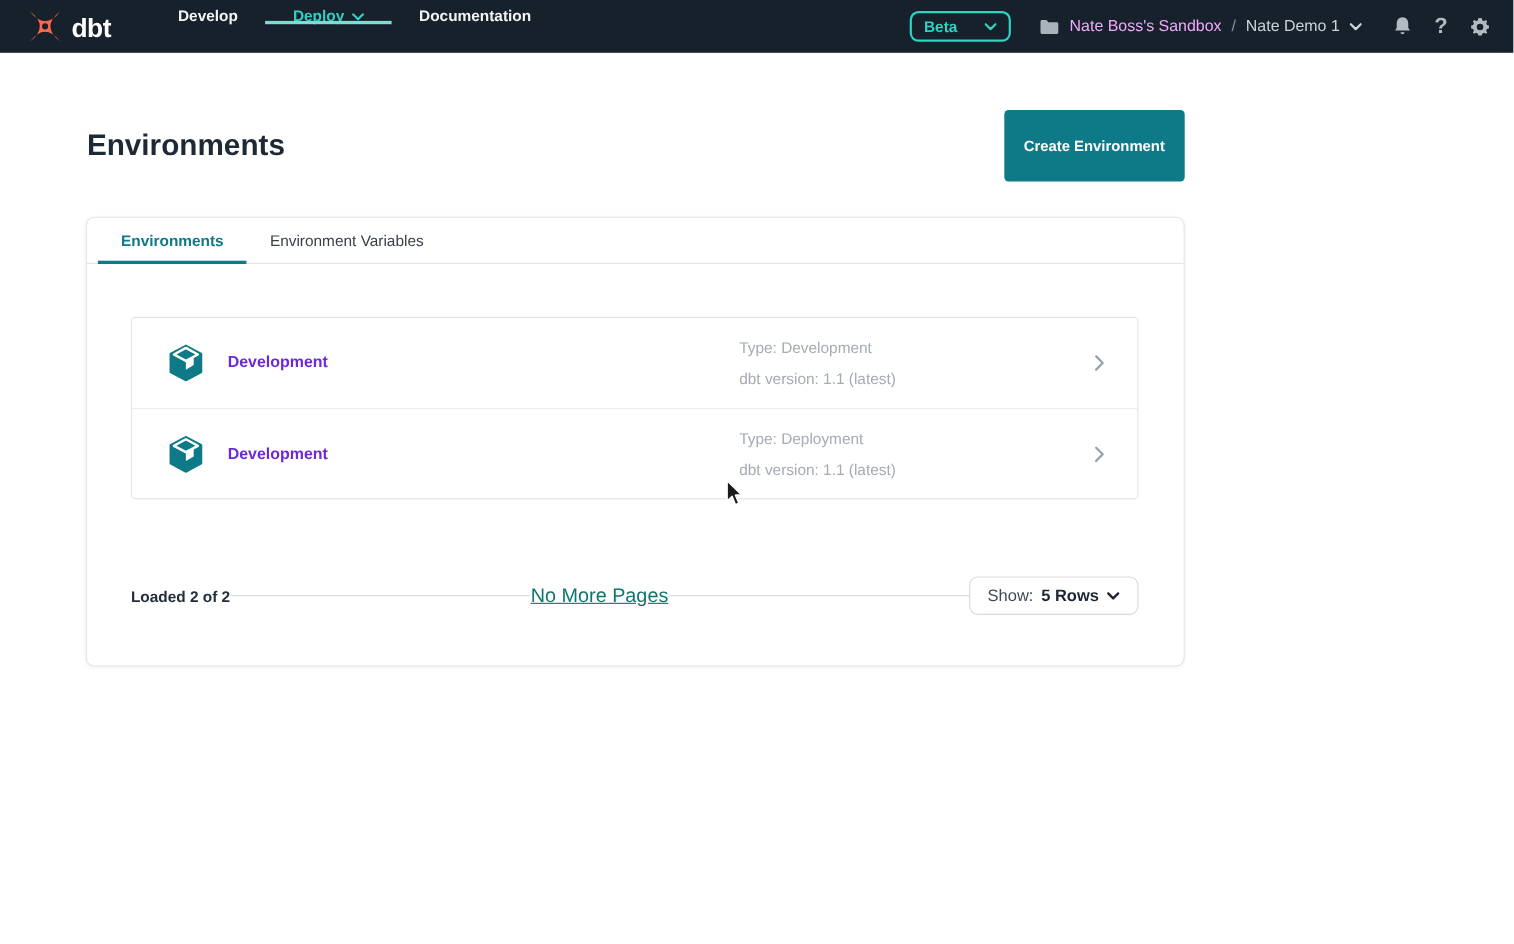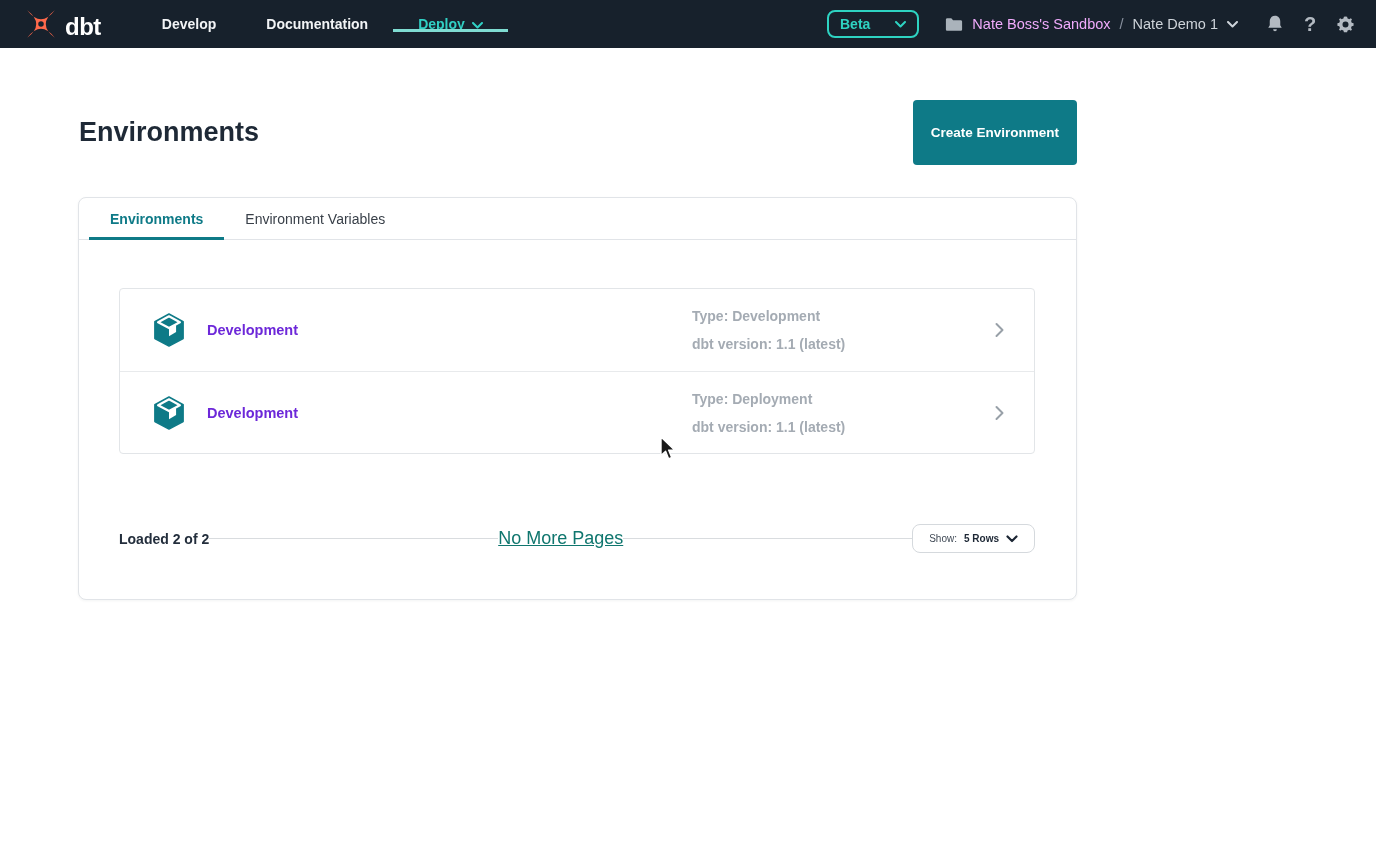--- a/index.html
+++ b/index.html
@@ -5,21 +5,21 @@
   * { margin:0; padding:0; box-sizing:border-box; }
   html,body { width:1376px; height:858px; background:#fff; overflow:hidden;
     font-family:"Liberation Sans","DejaVu Sans",sans-serif; }
 
   
   .navbar { position:relative; height:48px; background:#17212c; display:flex;
     align-items:center; padding:0 20px 0 24px; color:#fff; }
   .brand { display:flex; align-items:flex-end; gap:7px; margin-right:36px; }
   .brand-logo { width:34px; height:34px; display:block; }
   .brand-name { font-size:24px; font-weight:700; color:#fff; letter-spacing:-0.5px; }
-  .nav-items { display:flex; align-items:center; height:36px; }
+  .nav-items { display:flex; align-items:flex-start; height:36px; }
   .nav-item { display:flex; align-items:center; gap:7px; padding:0 25px; font-size:14px;
     font-weight:700; color:#f2f4f6; cursor:pointer; position:relative; }
   .nav-item.active { color:#30d0c4; }
   .nav-item.active::after { content:""; position:absolute; left:0; right:0; bottom:0;
     height:3px; background:#7fdcd2; }
   .nav-item .caret { margin-top:2px; }
 
   .nav-right { margin-left:auto; display:flex; align-items:center; gap:0; }
   .beta-btn { display:flex; align-items:center; gap:25px; border:2px solid #2ed3c2;
     border-radius:8px; padding:4px 11px; color:#2ed3c2; font-size:14px; font-weight:700;
@@ -51,59 +51,59 @@
   .tab.active::after { content:""; position:absolute; left:0; right:0; bottom:-1px;
     height:3px; background:#0e7a87; }
 
   .card-body { padding:48px 41px 46px 40px; }
   .env-list { border:1px solid #e2e5e8; border-radius:4px; }
   .env-row { position:relative; height:82px; display:flex; align-items:center;
     padding-left:32px; cursor:pointer; }
   .env-row + .env-row { border-top:1px solid #e8eaec; }
   .cube { width:34px; height:36px; flex:0 0 auto; }
   .env-name { margin-left:21px; font-size:14.5px; font-weight:700; color:#6d28d9; }
-  .env-info { position:absolute; left:572px; top:50%; transform:translateY(-50%);
-    font-size:14px; color:#a4abb3; line-height:28px;font-weight:bold; }
+  .env-info { position:absolute; left:552px; top:50%; transform:translateY(-50%);
+    font-size:14px; color:#a4abb3; line-height:28px; }
   .row-chev { position:absolute; right:30px; top:50%; transform:translateY(-50%); }
 
   .list-footer { display:flex; align-items:center; margin-top:70px; }
   .loaded { font-size:14px; font-weight:600; color:#232e3c; white-space:nowrap; }
   .pag-line { flex:1; height:1px; background:#d9dcdf; }
   .no-more { font-size:18px; color:#0f766e; white-space:nowrap;text-decoration:underline; }
   .show-btn { display:flex; align-items:center; gap:7px; background:#fff; cursor:pointer;
     border:1px solid #d5d9dd; border-radius:8px; padding:8px 16px; font-family:inherit;
-    font-size:10px; white-space:nowrap; }
+    font-size:15px; white-space:nowrap; }
   .show-btn .show-label { color:#404a56; }
   .show-btn .show-value { font-weight:700; color:#1c2634; }
 
   .cursor { position:absolute; left:659px; top:436px; pointer-events:none; z-index:50; }
 </style>
 </head>
 <body>
 
 <header class="navbar">
   <div class="brand">
     <svg class="brand-logo" viewBox="0 0 64 64">
       <path d="M6 6 Q32 40 58 6 Q24 32 58 58 Q32 24 6 58 Q40 32 6 6 Z" fill="#ff694b"></path>
       <circle cx="32" cy="32" r="5.2" fill="#17212c"></circle>
     </svg>
     <span class="brand-name">dbt</span>
   </div>
   <nav class="nav-items">
     <div class="nav-item">
       <span>Develop</span>
     </div>
-    <div class="nav-item">
-      <span>Documentation</span>
-    </div>
     <div class="nav-item active">
       <span>Deploy</span>
       <svg class="caret" width="11" height="7" viewBox="0 0 11 7">
         <polyline points="1,1 5.5,5.5 10,1" fill="none" stroke="#30d0c4" stroke-width="2" stroke-linecap="round" stroke-linejoin="round"></polyline>
       </svg>
+    </div>
+    <div class="nav-item">
+      <span>Documentation</span>
     </div>
   </nav>
 
   <div class="nav-right">
     <div class="beta-btn">
       <span>Beta</span>
       <svg width="11" height="7" viewBox="0 0 11 7">
         <polyline points="1,1 5.5,5.5 10,1" fill="none" stroke="#2ed3c2" stroke-width="2" stroke-linecap="round" stroke-linejoin="round"></polyline>
       </svg>
     </div>

